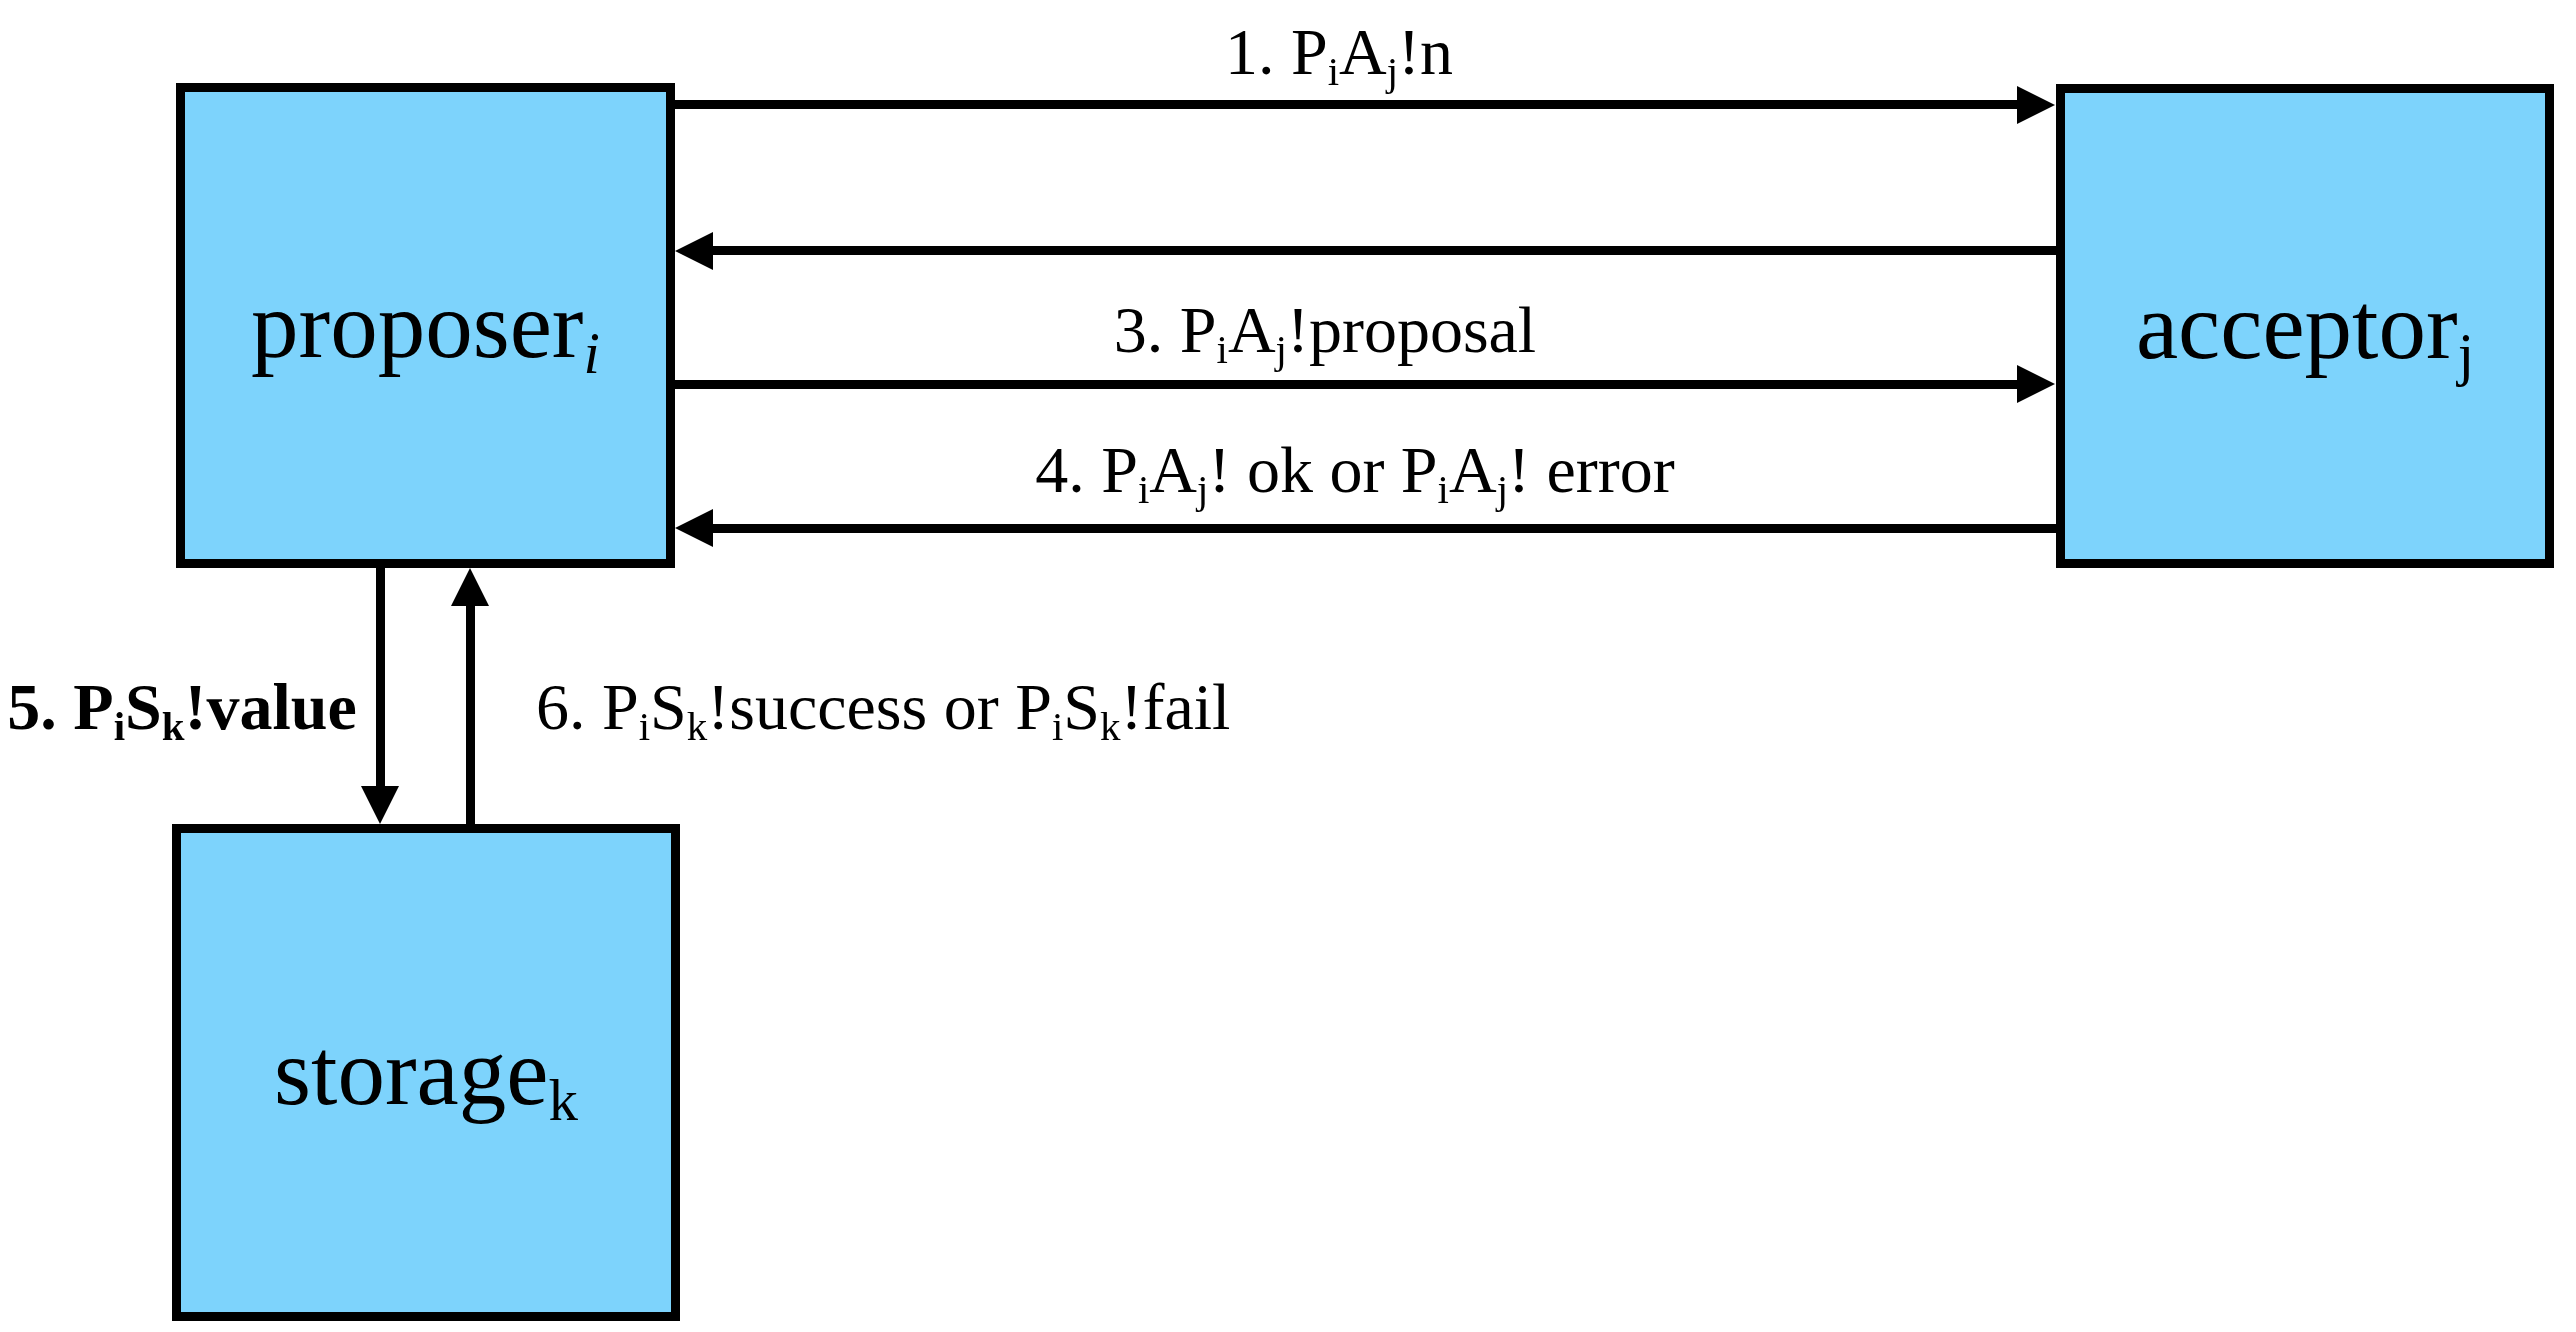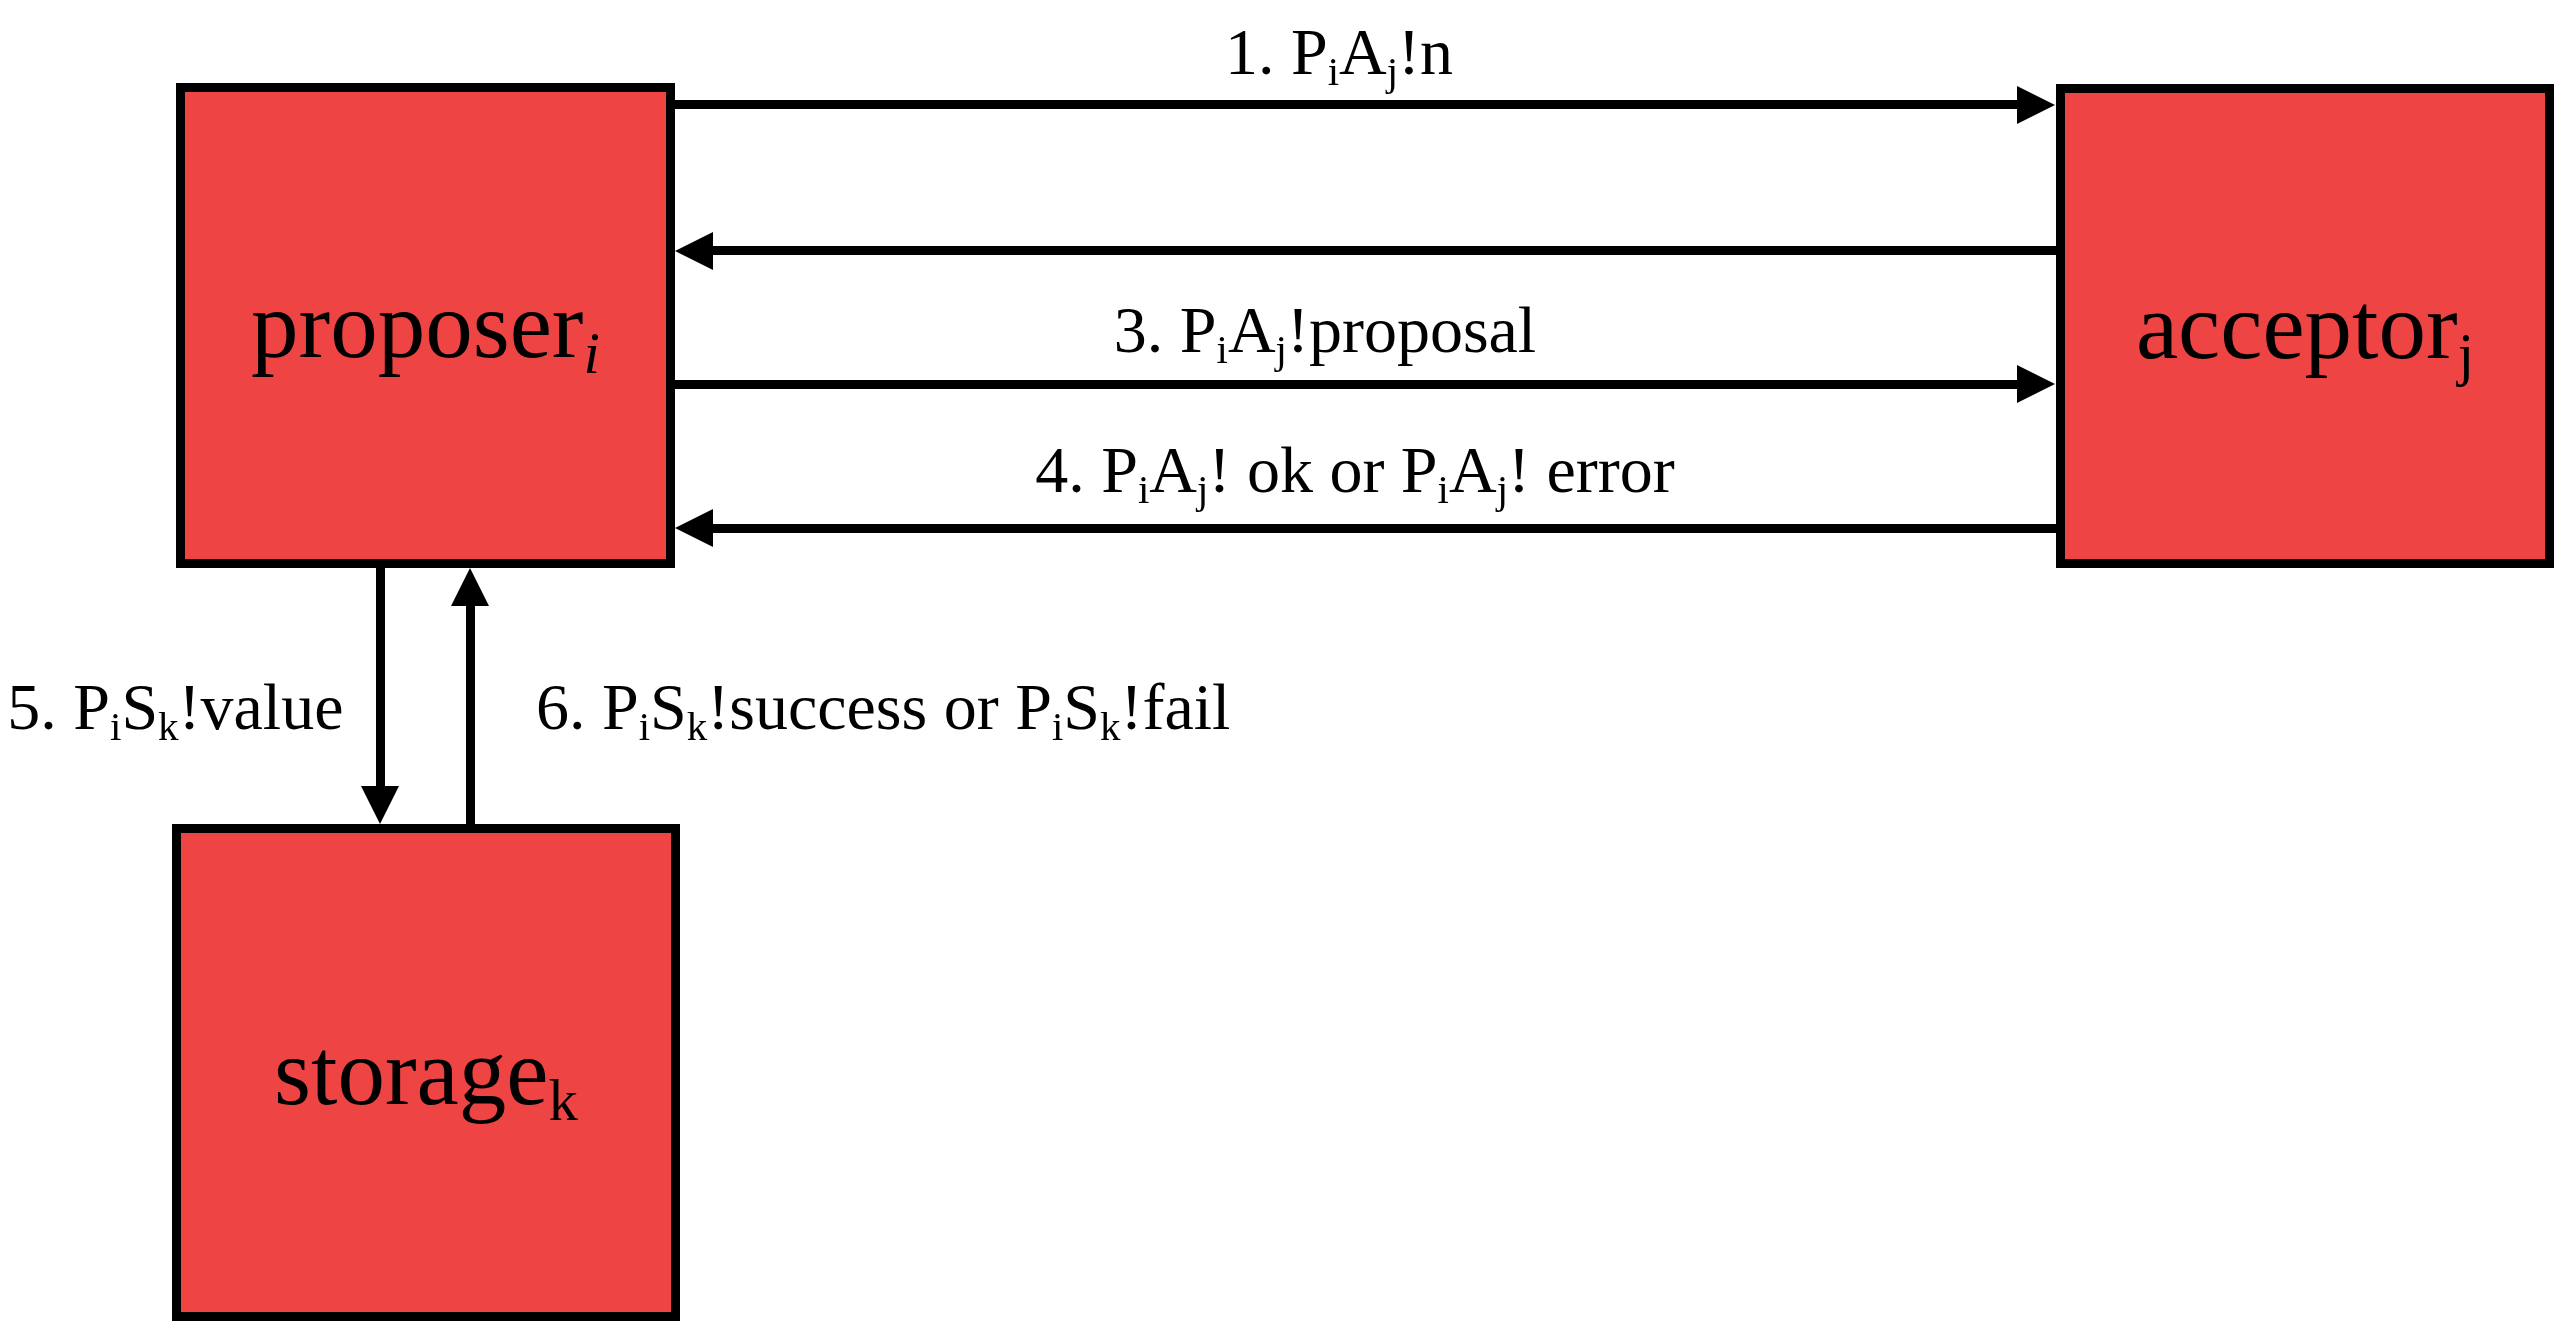--- a/index.html
+++ b/index.html
@@ -13,21 +13,21 @@
     height: 1333px;
     background: #ffffff;
     font-family: "Liberation Serif", "DejaVu Serif", serif;
     color: #000000;
     overflow: hidden;
   }
   .box {
     position: absolute;
     box-sizing: border-box;
     border: 9px solid #000000;
-    background: #ef4444;
+    background: #7dd3fc;
     display: flex;
     align-items: center;
     justify-content: center;
   }
   .box-label {
     font-size: 95px;
     white-space: nowrap;
     line-height: 1;
   }
   sub {
@@ -95,20 +95,20 @@
   <div class="hline" style="left:675px; top:380px; width:1346px;"></div>
   <div class="tri tri-right" style="left:2017px; top:365px;"></div>
   <div class="msg" style="left:1325px; top:330px;"><span>3. P</span><sub>i</sub><span>A</span><sub>j</sub><span>!proposal</span></div>
 
   <div class="hline" style="left:710px; top:524px; width:1346px;"></div>
   <div class="tri tri-left" style="left:675px; top:509px;"></div>
   <div class="msg" style="left:1355px; top:470px;text-align:center;"><span>4. P</span><sub>i</sub><span>A</span><sub>j</sub><span>! ok or P</span><sub>i</sub><span>A</span><sub>j</sub><span>! error</span></div>
 
   <div class="vline" style="left:376px; top:568px; height:224px;"></div>
   <div class="tri tri-down" style="left:361px; top:786px;"></div>
-  <div class="msg left-anchored" style="left:7.3px; top:707px;"><span>5. P</span><sub>i</sub><span>S</span><sub>k</sub><span>!value</span></div>
+  <div class="msg left-anchored" style="left:7.3px; top:707px;font-weight:bold;"><span>5. P</span><sub>i</sub><span>S</span><sub>k</sub><span>!value</span></div>
 
   <div class="vline" style="left:466px; top:602px; height:222px;"></div>
   <div class="tri tri-up" style="left:451px; top:568px;"></div>
   <div class="msg left-anchored" style="left:508px; top:707px;margin-left:28px;"><span>6. P</span><sub>i</sub><span>S</span><sub>k</sub><span>!success or P</span><sub>i</sub><span>S</span><sub>k</sub><span>!fail</span></div>
 
 </div>
 
 
 </body></html>

